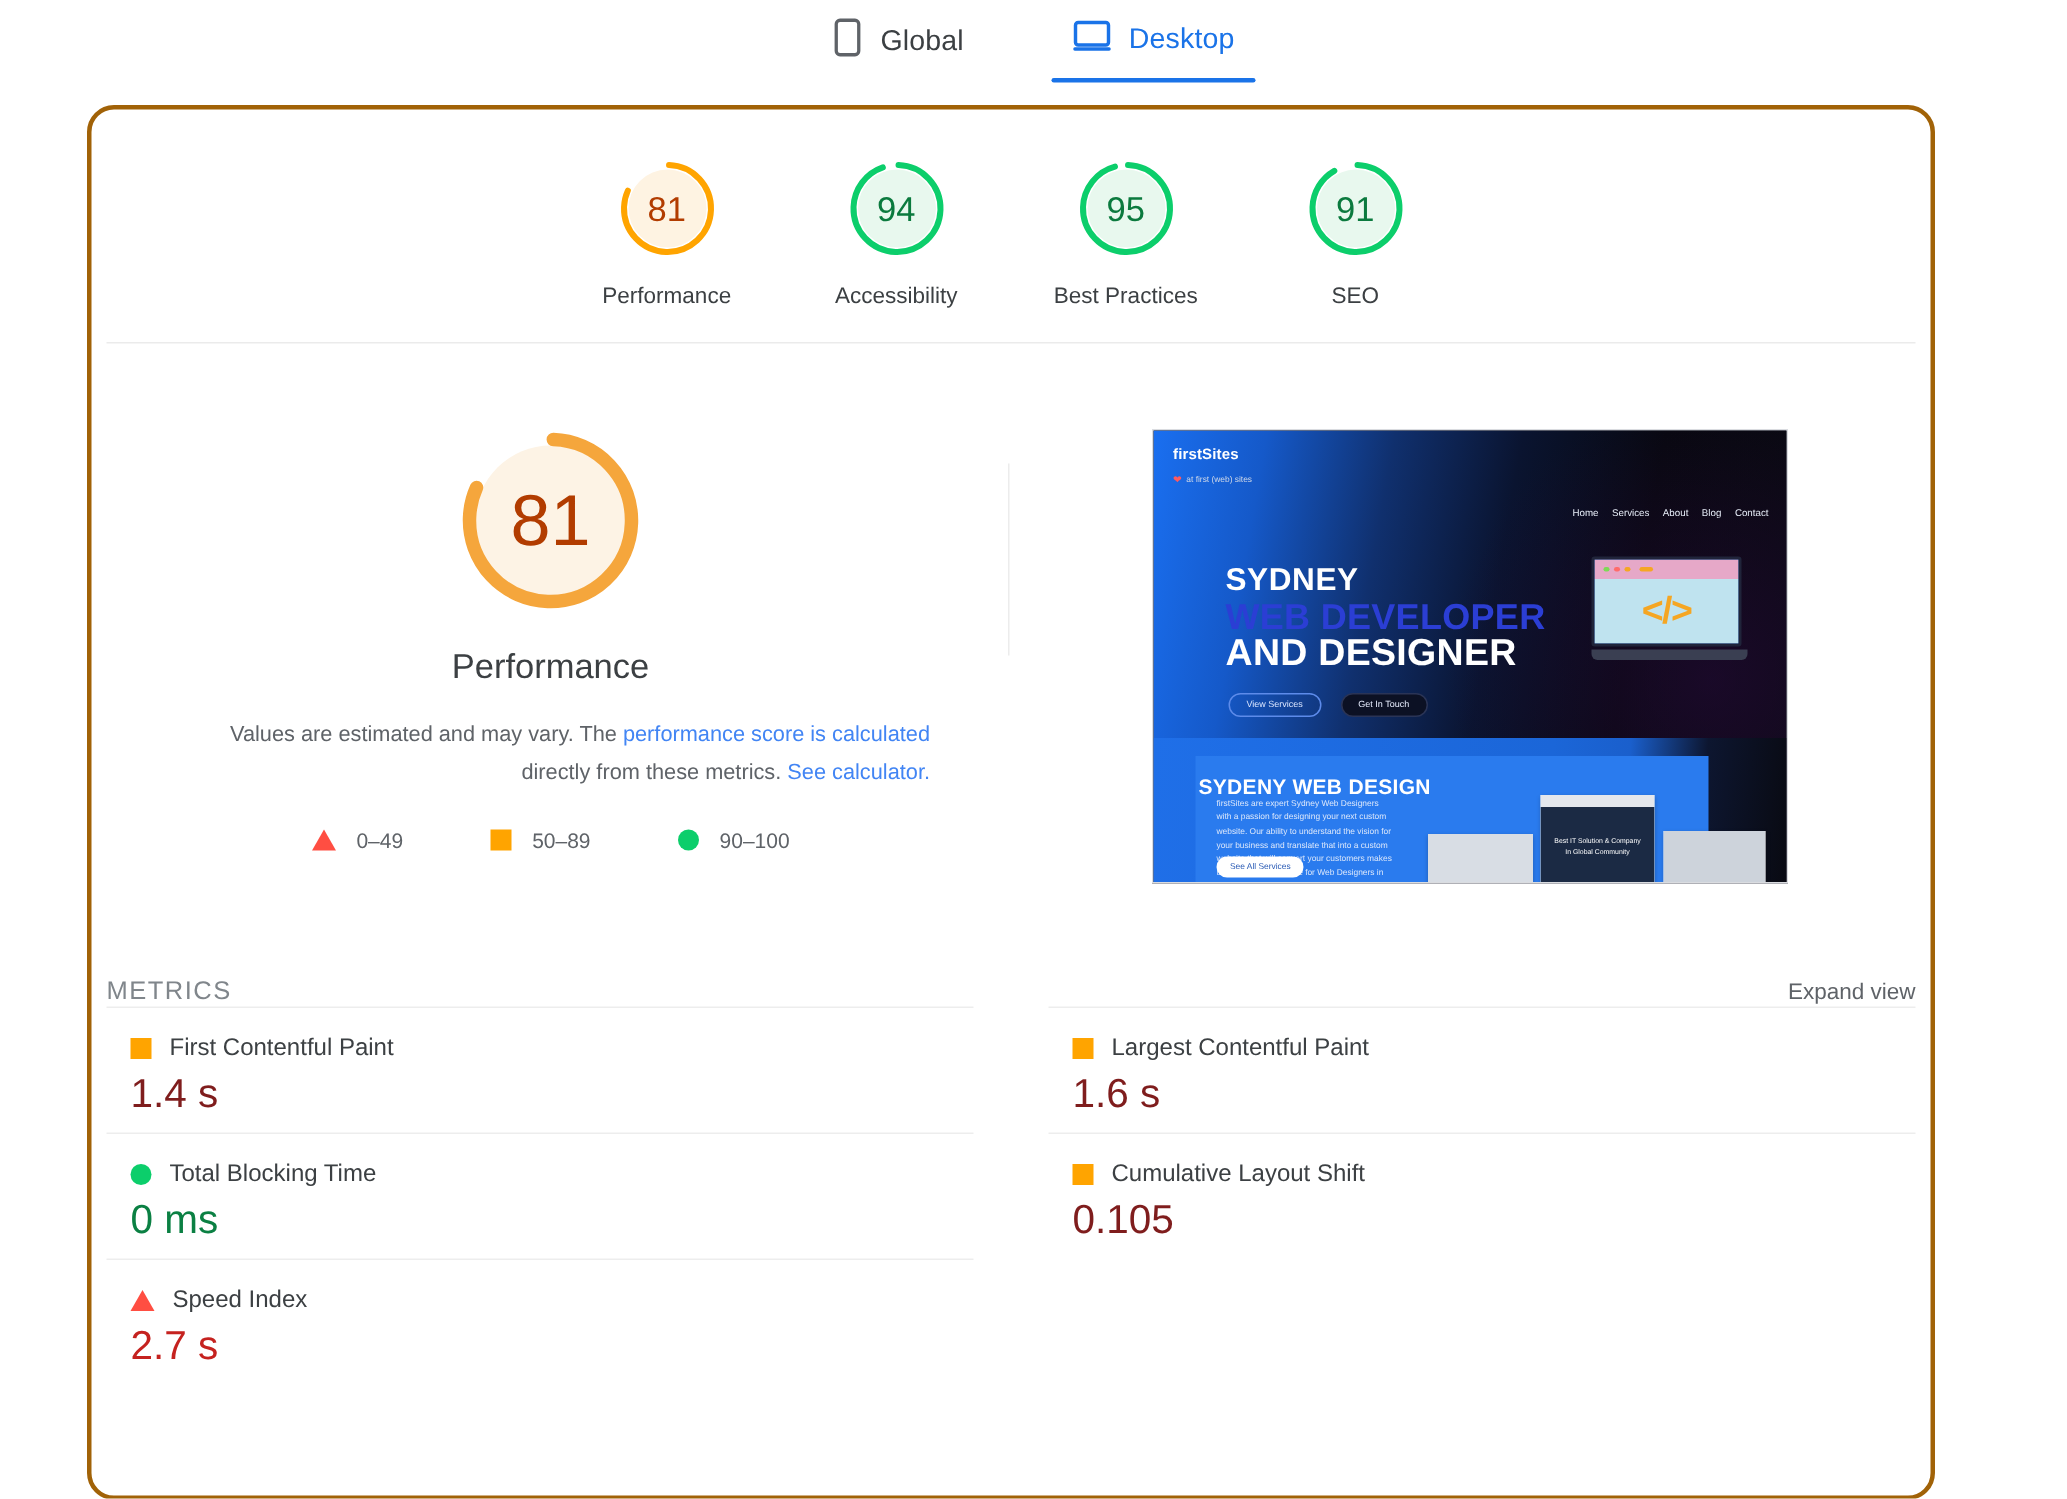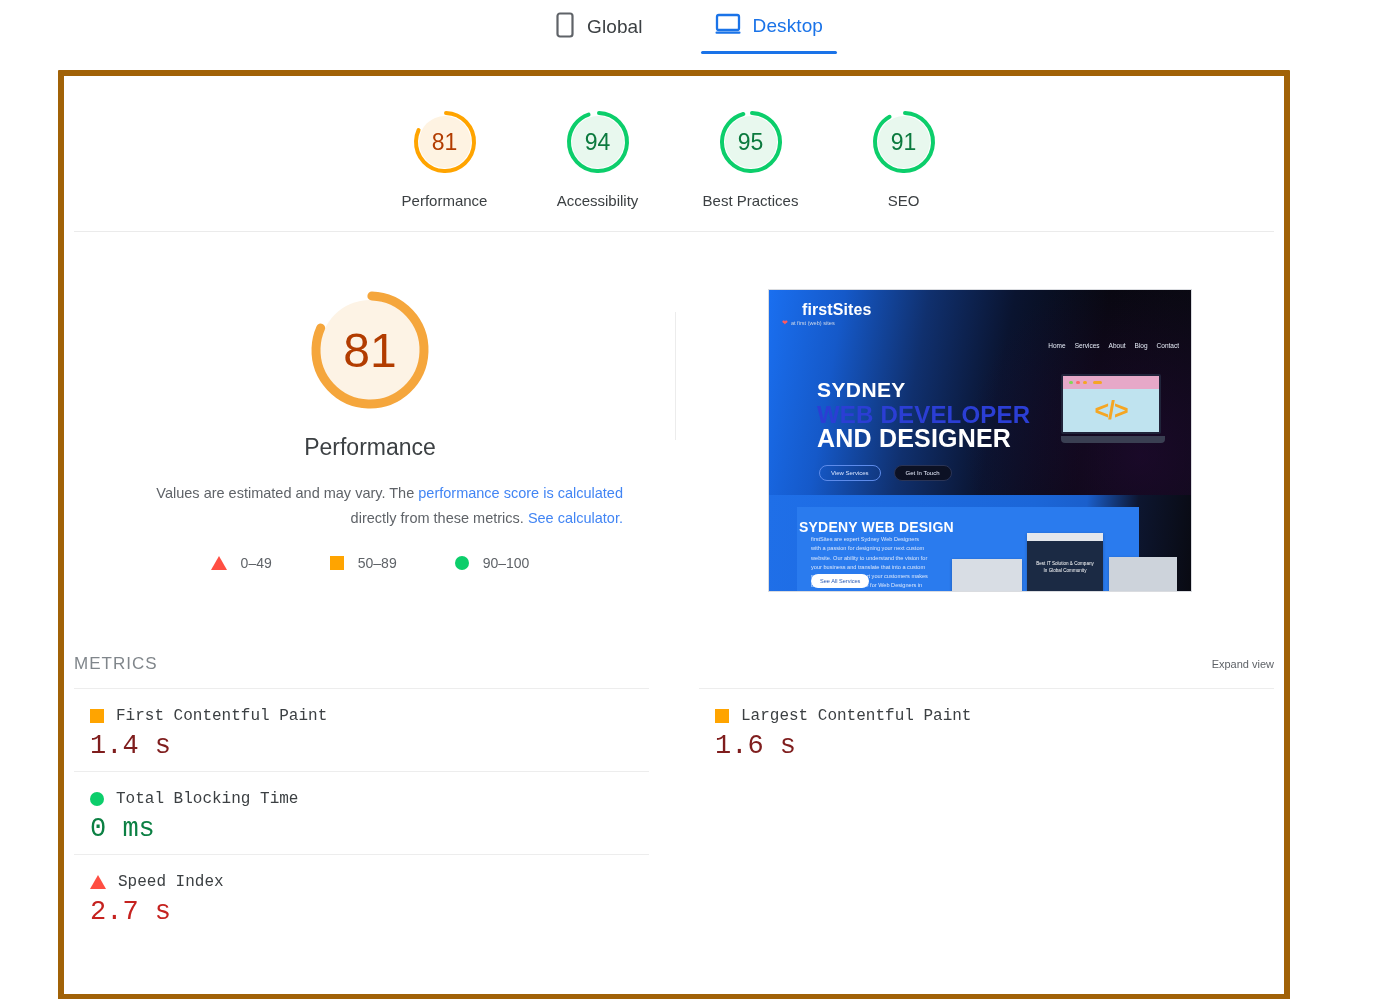--- a/index.html
+++ b/index.html
@@ -42,22 +42,22 @@
     left: 0; right: 0; bottom: 0;
     height: 3px;
     background: #1a73e8;
     border-radius: 2px;
   }
 
   
   .card {
     position: relative;
     margin: 14px 88px 0 58px;
-    border: 6px solid #a16207;
-    border-radius: 1px;
+    border: 3px solid #a16207;
+    border-radius: 18px;
     background: #fff;
     height: 930px;
     overflow: hidden;
   }
 
   
   .gauges {
     display: flex;
     justify-content: center;
     gap: 0px;
@@ -175,23 +175,22 @@
     overflow: hidden;
   }
   .thumb-hero {
     position: absolute; inset: 0;
     background:
       radial-gradient(ellipse 60% 90% at 88% 55%, rgba(40,10,60,.55), transparent 70%),
       linear-gradient(100deg, #1a6ff0 0%, #1559c9 16%, #10306e 34%, #0a1430 52%, #07080f 72%, #0a0a12 100%);
   }
   .thumb-logo {
     position: absolute; left: 13px; top: 11px;
-    color: #fff; font-size: 16px; font-weight: bold;
+    color: #fff; font-size: 10px; font-weight: bold;
     letter-spacing: .1px;
-    margin-left: 20px;
   }
   .thumb-logo-sub {
     position: absolute; left: 13px; top: 29px;
     color: #cfd8e8; font-size: 5.6px;
     display: flex; align-items: center; gap: 3px;
   }
   .heart { color: #ff5a5f; font-size: 7px; }
   .thumb-nav {
     position: absolute; right: 12px; top: 52px;
     display: flex; gap: 9px;
@@ -276,29 +275,27 @@
     justify-content: space-between;
     padding: 0 10px 0 10px;
     margin-top: 2px;
   }
   .metrics-label {
     font-size: 17px;
     letter-spacing: 1px;
     color: #80868b;
   }
   .expand-view {
-    font-size: 11px;
+    font-size: 15px;
     color: #5f6368;
     cursor: pointer;
   }
   .metrics-grid {
     display: flex;
     padding: 0 10px;
-    margin-top: 14px;
-    font-family: Liberation Mono, monospace;
   }
   .mcol { width: 50%; }
   .mcol.left { padding-right: 25px; }
   .mcol.right { padding-left: 25px; }
   .metric {
     border-top: 1px solid #ededed;
     padding: 18px 0 10px 0;
   }
   .metric-top {
     display: flex;
@@ -532,16 +529,23 @@
     <div class="mcol right">
 
       <div class="metric">
         <div class="metric-top">
           <span class="sq"></span>
           <span class="metric-name">Largest Contentful Paint</span>
         </div>
         <div class="metric-val v-orange">1.6 s</div>
       </div>
 
+      <div class="metric">
+        <div class="metric-top">
+          <span class="sq"></span>
+          <span class="metric-name">Cumulative Layout Shift</span>
+        </div>
+        <div class="metric-val v-orange">0.105</div>
+      </div>
     </div>
   </div>
 
 </div>
 
 </body></html>

